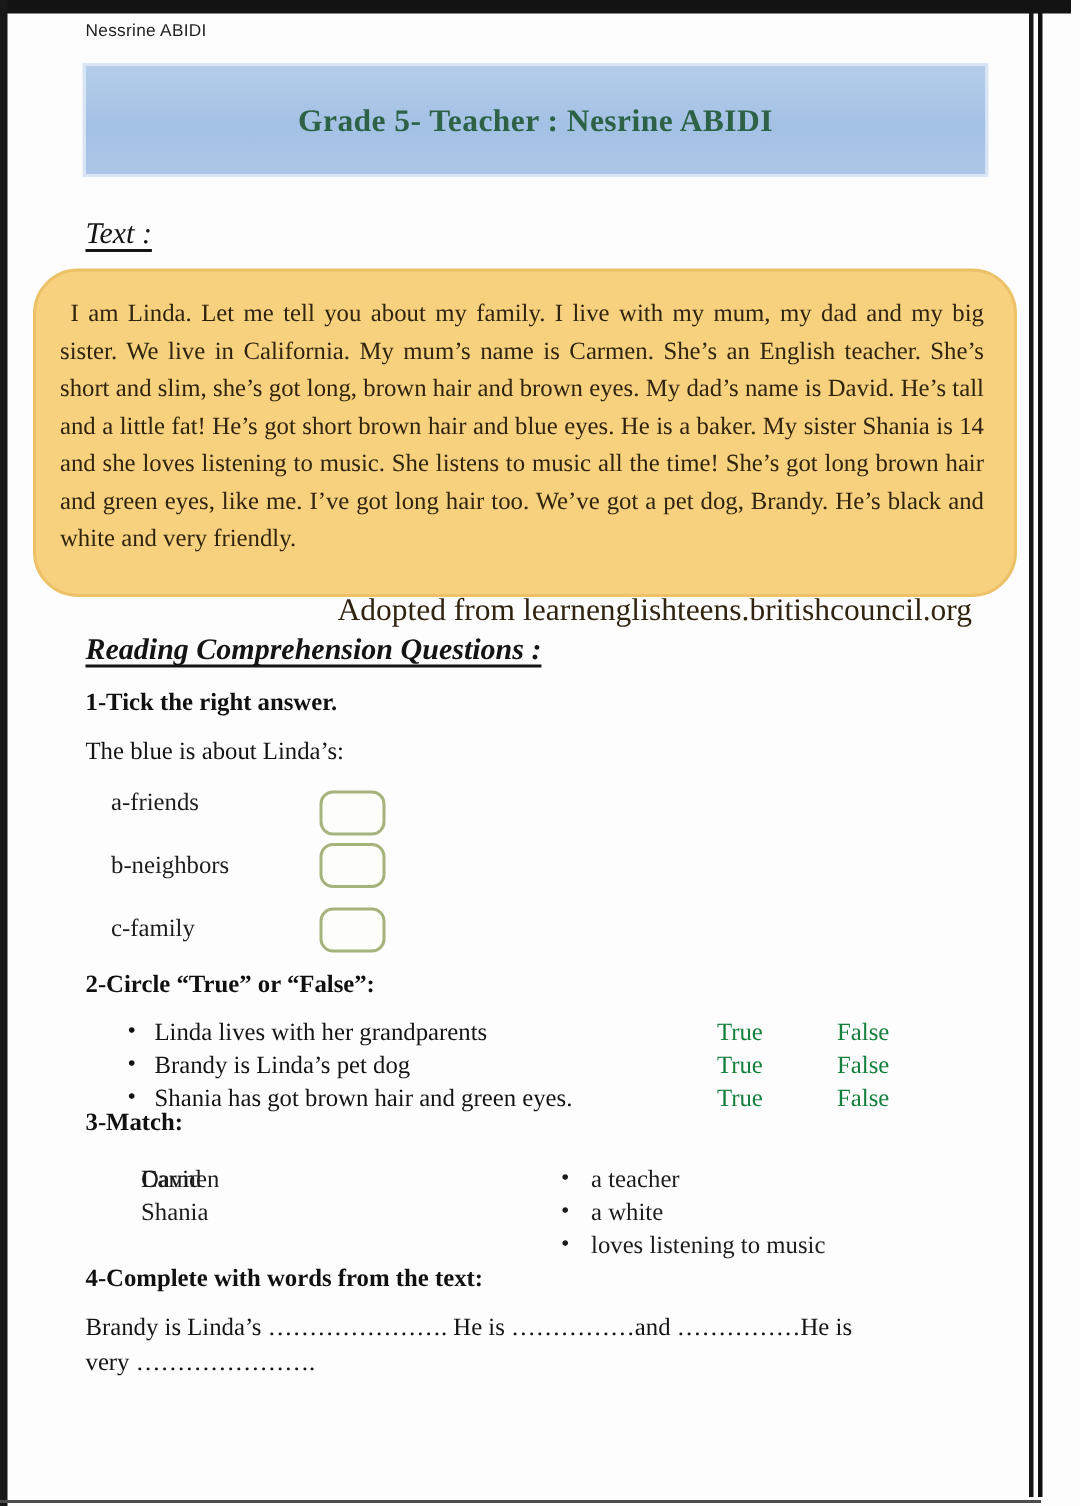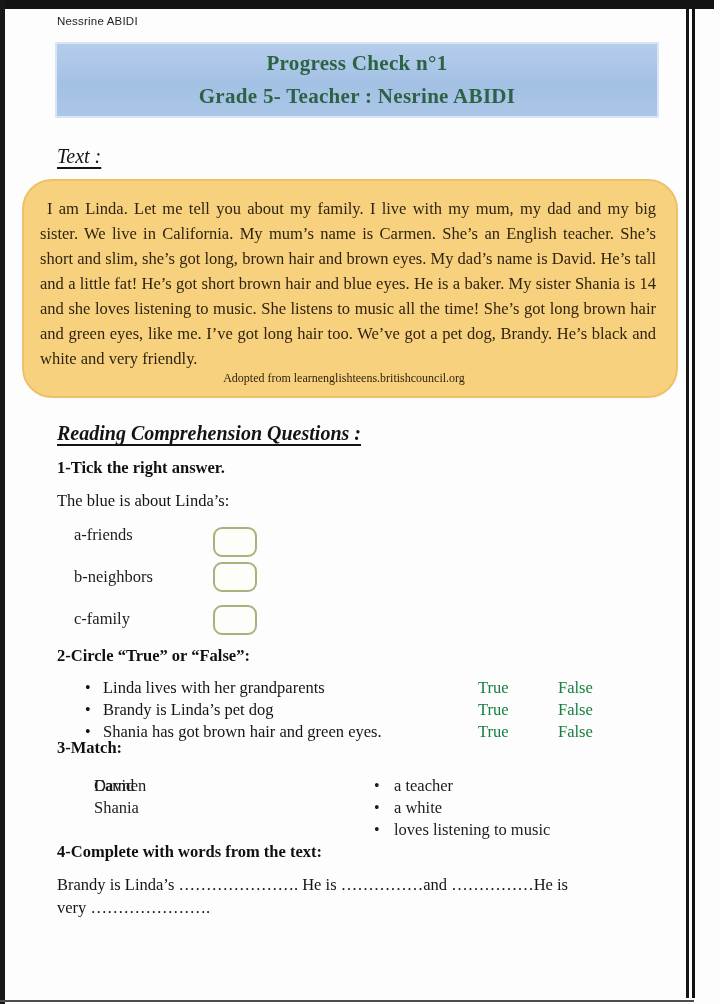--- a/index.html
+++ b/index.html
@@ -27,21 +27,21 @@
 
   .section-heading{position:absolute;font-style:italic;font-size:20px;color:#141414;
     text-decoration:underline;text-underline-offset:4px;}
   .h-text{left:57px;top:145px;}
   .h-rcq{left:57px;top:422px;font-weight:bold;}
 
   .passage-box{position:absolute;left:22px;top:179px;width:656px;height:219px;box-sizing:border-box;
     background:#f7d17e;border:2px solid #edc168;border-radius:30px;
     padding:15px 20px 0 16px;}
   .passage{font-size:16.5px;line-height:25px;text-align:justify;color:#30240f;text-indent:7px;}
-  .attribution{margin-top:0;text-align:center;padding-right:8px;font-size:12px;color:#30240f;}
+  .attribution{margin-top:23px;text-align:right;padding-right:8px;font-size:21px;color:#30240f;}
 
   .qtitle{position:absolute;left:57px;font-weight:bold;font-size:16.5px;color:#101010;}
   .plain{position:absolute;font-size:16.5px;color:#141414;}
 
   .opt-label{position:absolute;left:74px;font-size:16.5px;}
   .checkbox{position:absolute;left:213px;width:44px;height:30px;box-sizing:border-box;
     background:#fdfdfa;border:2px solid #a7b37d;border-radius:9px;}
 
   .bullet{position:absolute;font-size:16px;color:#111;}
   .tf{position:absolute;font-size:16.5px;color:#15803d;}
@@ -57,21 +57,20 @@
 
   <div class="frame-top"></div>
   <div class="frame-left"></div>
   <div class="frame-right-1"></div>
   <div class="frame-right-2"></div>
   <div class="frame-bottom"></div>
 
   <div class="author">Nessrine ABIDI</div>
 
   <div class="banner">
-    <div class="line">Progress Check n°1</div>
     <div class="line">Grade 5- Teacher : Nesrine ABIDI</div>
   </div>
 
   <div class="section-heading h-text">Text :</div>
 
   <div class="passage-box">
     <div class="passage">I am Linda. Let me tell you about my family. I live with my mum, my dad and my big sister. We live in California. My mum’s name is Carmen. She’s an English teacher. She’s short and slim, she’s got long, brown hair and brown eyes. My dad’s name is David. He’s tall and a little fat! He’s got short brown hair and blue eyes. He is a baker. My sister Shania is 14 and she loves listening to music. She listens to music all the time! She’s got long brown hair and green eyes, like me. I’ve got long hair too. We’ve got a pet dog, Brandy. He’s black and white and very friendly.</div>
     <div class="attribution">Adopted from learnenglishteens.britishcouncil.org</div>
   </div>
 

